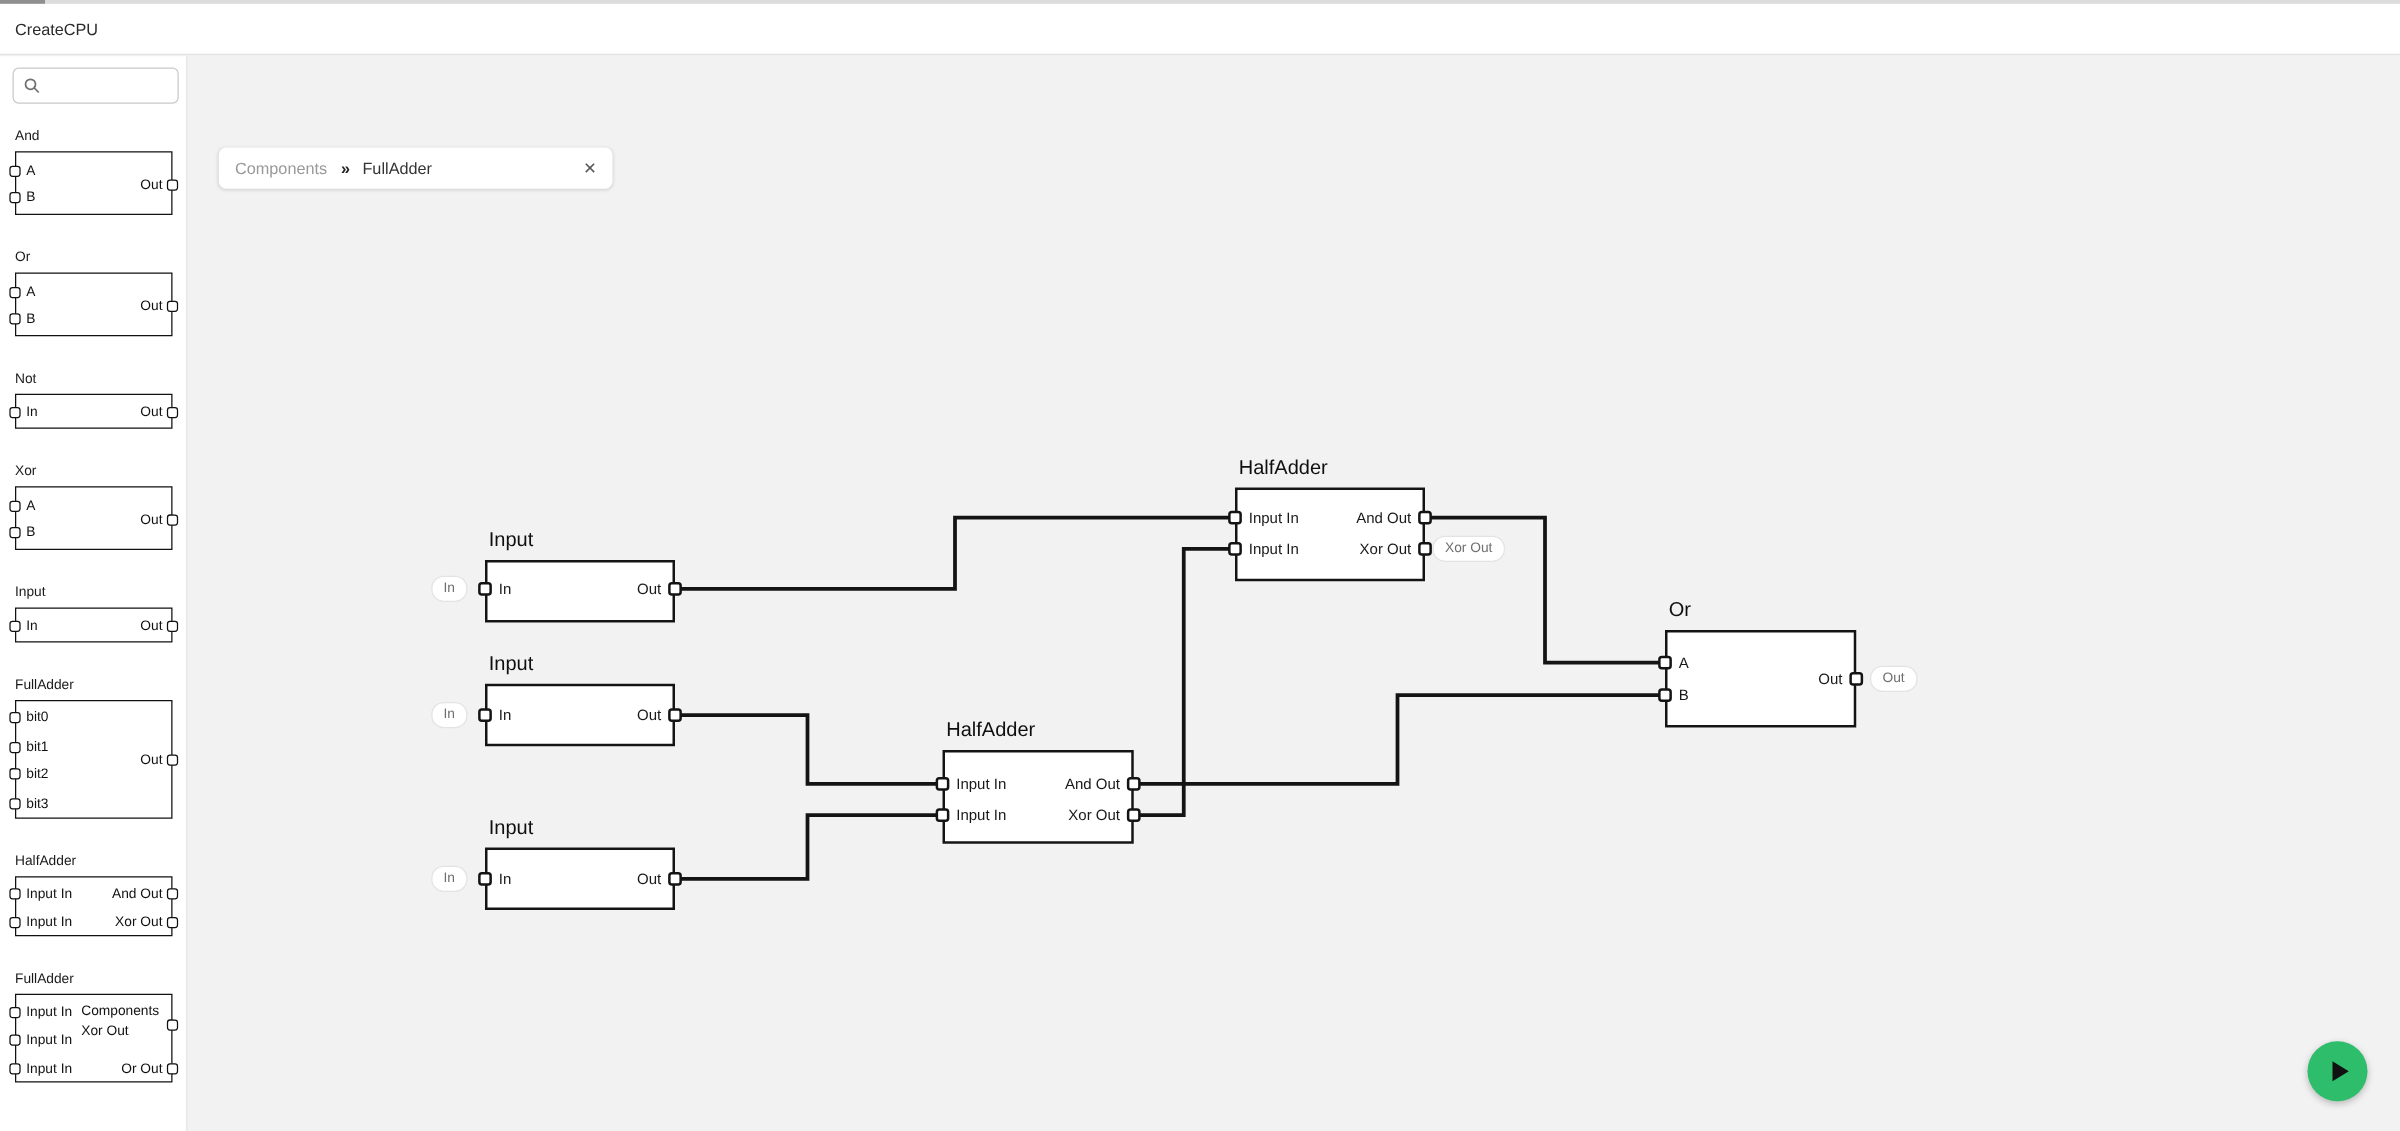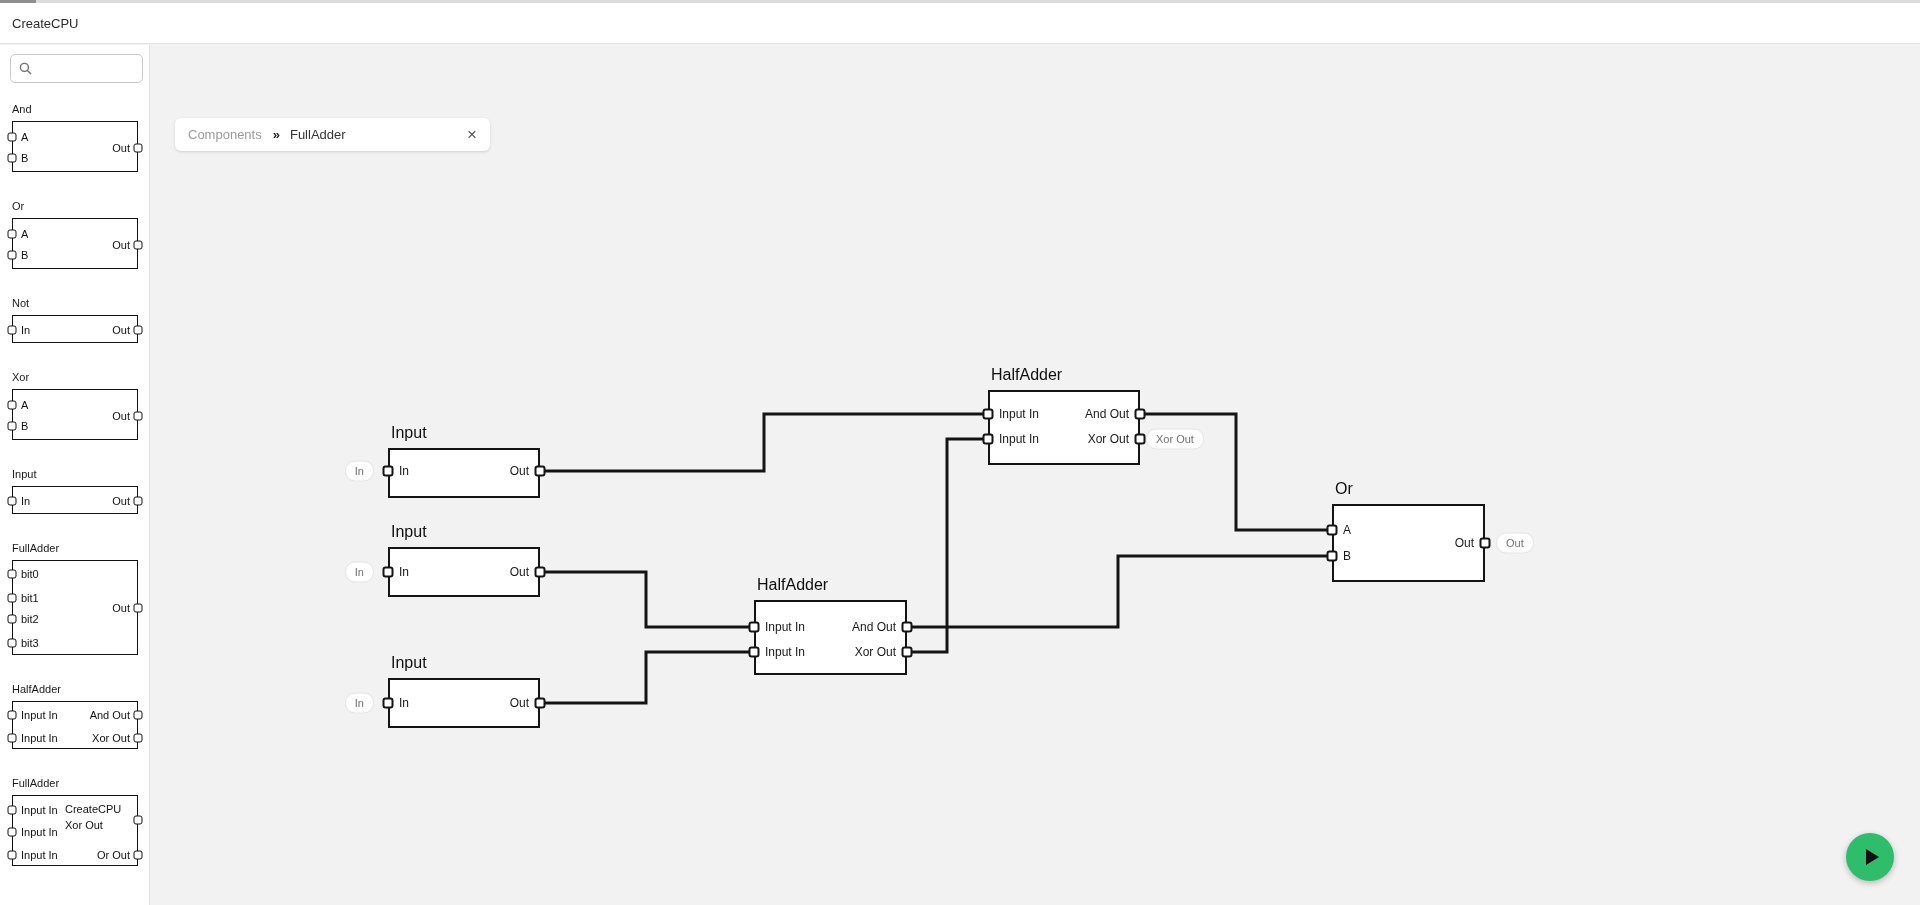--- a/index.html
+++ b/index.html
@@ -278,21 +278,21 @@
       <div class="pal-item">
         <div class="pal-title">FullAdder</div>
         <div class="pal-box" style="height: 71px;">
           <div class="pdot left" style="top: 14px;"></div>
           <div class="plabel left" style="top: 14px;">Input In</div>
           <div class="pdot left" style="top: 36px;"></div>
           <div class="plabel left" style="top: 36px;">Input In</div>
           <div class="pdot left" style="top: 59px;"></div>
           <div class="plabel left" style="top: 59px;">Input In</div>
           <div class="pdot right" style="top: 24px;"></div>
-          <div class="pal-wrap">CreateCPU Xor Out</div>
+          <div class="pal-wrap">Components Xor Out</div>
           <div class="pdot right" style="top: 59px;"></div>
           <div class="plabel right" style="top: 59px;">Or Out</div>
         </div>
       </div>
     </div>
 </div>
 
 <button class="fab" style="background: rgb(46, 189, 107);">
   <span class="play-icon"></span>
 </button>

